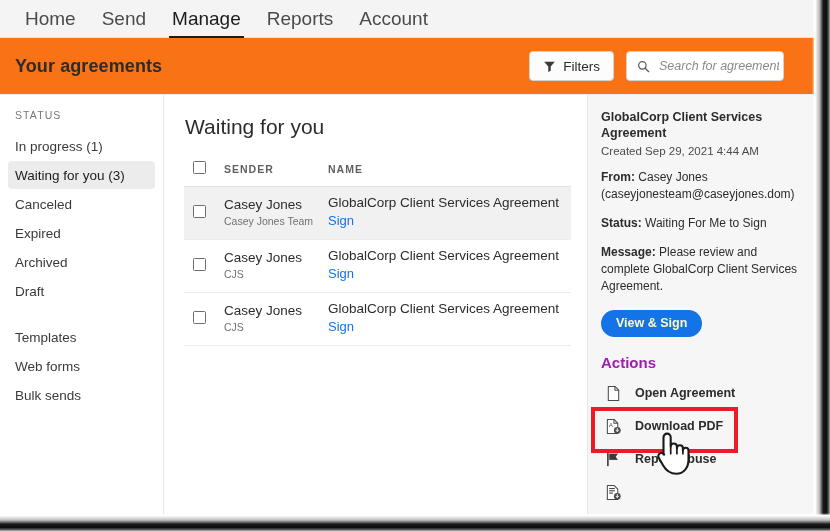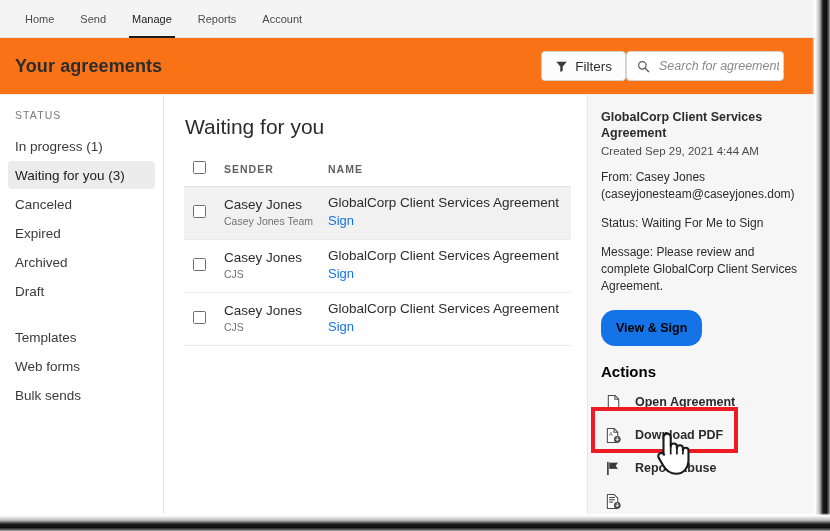--- a/index.html
+++ b/index.html
@@ -35,21 +35,21 @@
   
   #topnav {
     height: 38px;
     background: #f4f4f4;
     border-bottom: 1px solid #e3e3e3;
     display: flex; align-items: center;
     padding-left: 12px;
     position: relative;
   }
   .nav-item {
-    font-size: 11px; color: #4b4b4b;
+    font-size: 19px; color: #4b4b4b;
     padding: 0 13px; height: 38px;
     display: flex; align-items: center;
     position: relative; cursor: pointer;
     white-space: nowrap;
     text-align: center;
   }
   .nav-item.active { color: #1c1c1c; font-weight: 400; }
   .nav-item.active::after {
     content: ""; position: absolute;
     left: 10px; right: 10px; bottom: 0; height: 2px;
@@ -58,21 +58,21 @@
 
   
   #headerbar {
     height: 57px; background: #f97316;
     display: flex; align-items: center;
     padding: 0 16px 0 15px;
     border-bottom: 1px solid #ececec;
     position: relative;
   }
   #page-title { font-size: 18px; font-weight: bold; color: #2c2c2c; letter-spacing: .1px; }
-  #header-tools { margin-left: auto; display: flex; align-items: center; padding-right: 14px;}
+  #header-tools { margin-left: auto; display: flex; align-items: center; gap: 12px; padding-right: 14px;}
   #filters-btn {
     display: flex; align-items: center; gap: 7px;
     border: 1px solid #d3d3d3; border-radius: 4px;
     background: #fcfcfc;
     height: 30px; padding: 0 13px;
     font-size: 13.5px; color: #2c2c2c; cursor: pointer;
   }
   #search-box {
     display: flex; align-items: center; gap: 9px;
     border: 1px solid #d3d3d3; border-radius: 4px;
@@ -150,31 +150,31 @@
   
   #rightpanel {
     width: 226px; min-width: 226px;
     background: #f6f6f6;
     padding: 14px 14px 0 13px;
     overflow: hidden;
   }
   #doc-title { font-size: 12.5px; font-weight: bold; color: #2c2c2c; line-height: 1.3; }
   #doc-created { font-size: 11.5px; color: #4b4b4b; margin-top: 3px; }
   .meta-block { margin-top: 12px; font-size: 12px; color: #2c2c2c; line-height: 1.42; }
-  .meta-label { font-weight: normal; text-align: right; }
+  .meta-label { font-weight: bold; text-align: right; }
   #viewsign-btn {
     margin-top: 15px;
     display: inline-flex; align-items: center; justify-content: center;
-    background: #1473e6; color: #000000;
+    background: #1473e6; color: #fef9c3;
     font-size: 12.5px; font-weight: bold;
-    height: 36px; padding: 0 15px;
+    height: 27px; padding: 0 15px;
     border-radius: 14px; border: none; cursor: pointer;
     font-family: "Liberation Sans", sans-serif;
   }
-  #actions-title { font-size: 15px; font-weight: bold; color: #000000; margin: 17px 0 6px 0; }
+  #actions-title { font-size: 15px; font-weight: bold; color: #a21caf; margin: 17px 0 6px 0; }
   .action-row {
     display: flex; align-items: center; gap: 13px;
     height: 33px; padding-left: 4px; cursor: pointer;
   }
   .action-label { font-size: 12.5px; color: #2c2c2c; font-weight: bold; }
   .action-ico { width: 17px; height: 17px; flex: 0 0 17px; display:block; }
 
   
   #highlight-box {
     position: absolute;

